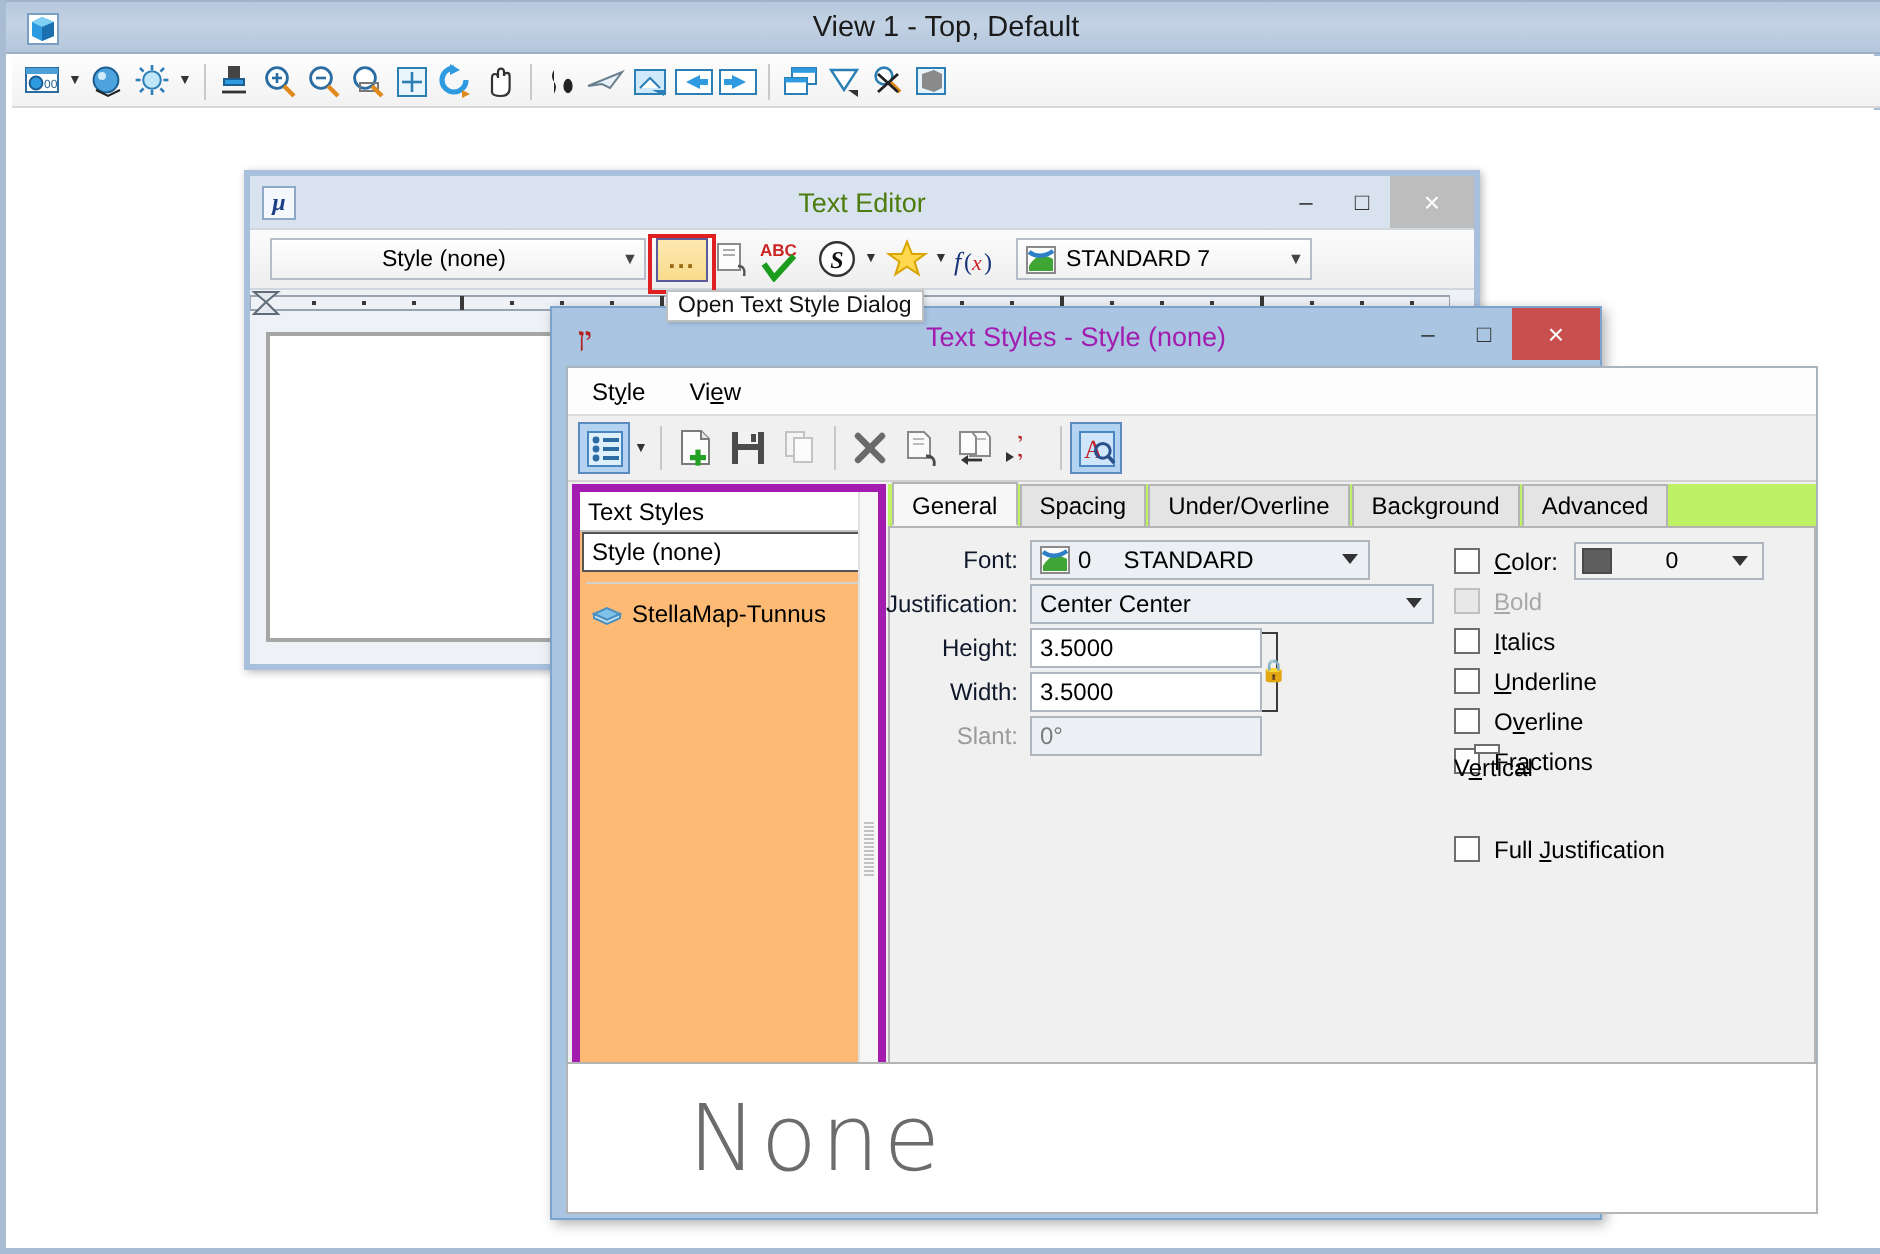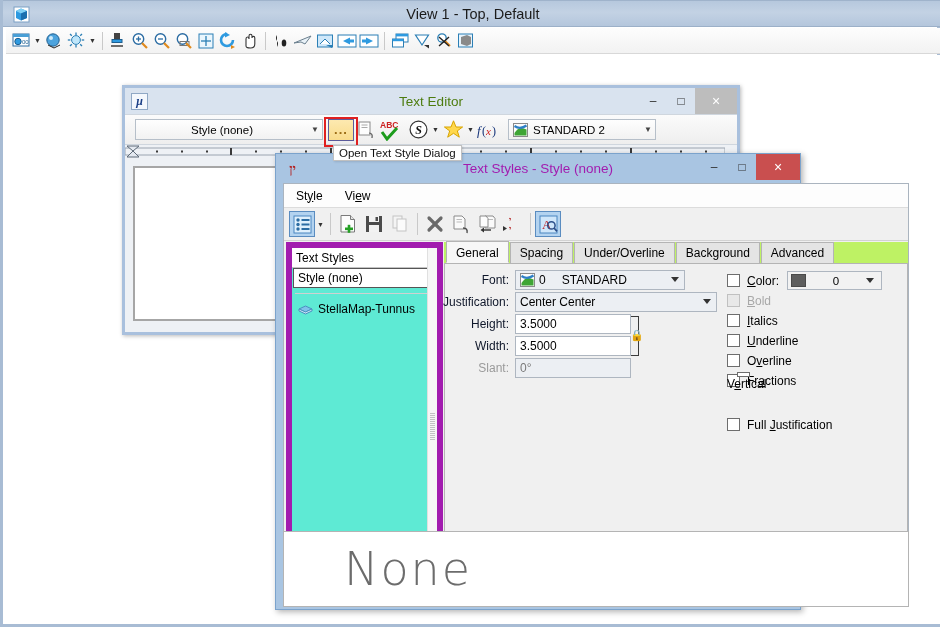--- a/index.html
+++ b/index.html
@@ -257,22 +257,22 @@
     background: #b3d3f0;
     border: 1px solid #5a8cc0;
   }
   .ts-sep { width:1px; height:22px; background:#c9c9c9; margin:0 4px; }
 
   
   #ts-left {
     position: absolute;
     left: 2px; top: 58px;
     width: 157px; height: 360px;
-    background: #5eead4;
-    border: 6px solid #a21caf;
+    background: #fdba74;
+    border: 4px solid #a21caf;
   }
   #ts-left-hdr {
     height: 20px;
     background: #ffffff;
     border-bottom: 1px solid #c3c3c3;
     font-size: 12px;
     padding-left: 4px;
     line-height: 20px;
   }
   #ts-style-row {
@@ -699,21 +699,21 @@
     </div>
 
     <div class="combo" id="font-combo" style="width:148px;margin-left:6px;">
       <span style="margin-left:4px;display:flex;">
         <svg width="15" height="14" viewBox="0 0 15 14">
           <rect x="0.5" y="0.5" width="14" height="13" fill="#fdfdfd" stroke="#8a8a8a"></rect>
           <path d="M1.5 10 Q6 2 13.5 6.5 L13.5 12.5 L1.5 12.5 Z" fill="#3fa535"></path>
           <path d="M1.5 3 Q7 7 13.5 2.5" fill="none" stroke="#2e7fc6" stroke-width="2.2"></path>
         </svg>
       </span>
-      <div class="cv" style="text-align:left;padding-left:5px;">STANDARD 2</div>
+      <div class="cv" style="text-align:left;padding-left:5px;">STANDARD 7</div>
       <div class="carat">▼</div>
     </div>
 
     <div id="te-scroll-grip">☰</div>
   </div>
 
   <div id="te-ruler">
     <svg width="600" height="13" viewBox="0 0 600 13">
       <rect x="0" y="3" width="600" height="7" fill="#eef1f5" stroke="#9aa4b0"></rect>
       <polygon points="2,1 14,1 8,6 14,12 2,12 8,6" fill="#e4e9f0" stroke="#5f6b78"></polygon>

